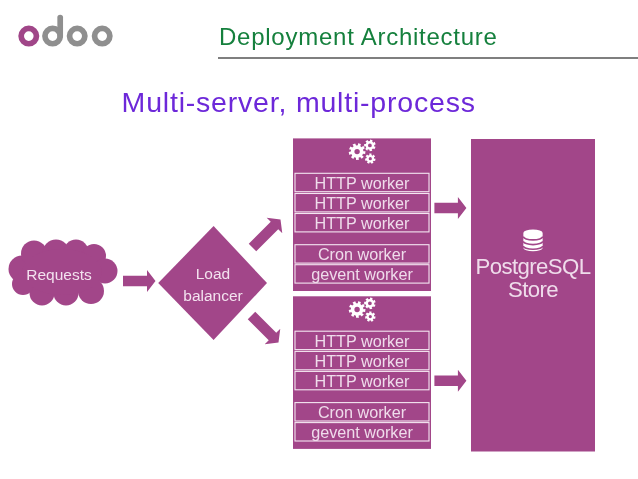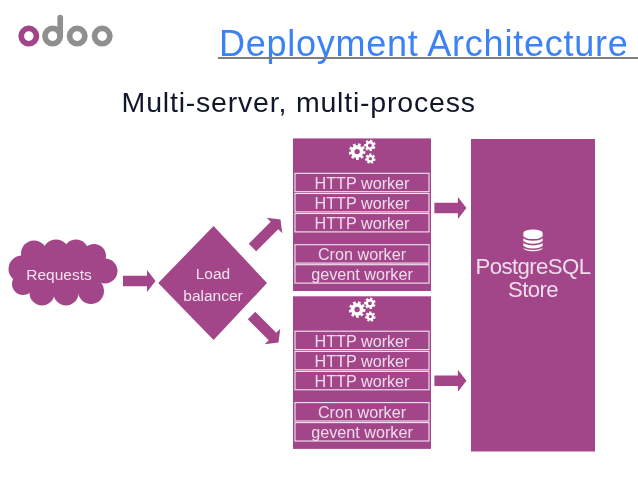--- a/index.html
+++ b/index.html
@@ -6,23 +6,23 @@
 .abs{position:absolute}
 </style></head>
 <body>
 <div class="abs" style="left:0;top:0;width:130px;height:60px"><svg width="130" height="60" viewBox="0 0 130 60">
       <circle cx="28.8" cy="36.1" r="7.65" fill="none" stroke="#A04688" stroke-width="5.7"></circle>
       <circle cx="52.6" cy="36.1" r="7.65" fill="none" stroke="#8F8F8F" stroke-width="5.7"></circle>
       <path d="M60.2,17.5 L60.2,36" stroke="#8F8F8F" stroke-width="5.7" stroke-linecap="round" fill="none"></path>
       <circle cx="77.2" cy="36.1" r="7.65" fill="none" stroke="#8F8F8F" stroke-width="5.7"></circle>
       <circle cx="102.2" cy="36.1" r="7.65" fill="none" stroke="#8F8F8F" stroke-width="5.7"></circle>
     </svg></div>
-<div class="abs" style="left:219px;top:22.7px;font-size:36px;color:#3b82f6;letter-spacing:0.75px">Deployment Architecture</div>
+<div class="abs" style="left:219px;top:22.7px;font-size:24px;color:#15803d;letter-spacing:0.75px">Deployment Architecture</div>
 <div class="abs" style="left:218px;top:57.3px;width:420px;height:1.6px;background:#7F7F7F"></div>
-<div class="abs" style="left:121.6px;top:85.6px;font-size:28.5px;color:#0f172a;letter-spacing:0.8px">Multi-server, multi-process</div>
+<div class="abs" style="left:121.6px;top:85.6px;font-size:28.5px;color:#6d28d9;letter-spacing:0.8px">Multi-server, multi-process</div>
 <div class="abs" style="left:0;top:0;width:638px;height:479px"><svg width="638" height="479" viewBox="0 0 638 479" font-family="Liberation Sans, sans-serif">
       <g fill="#A24689">
         <circle cx="22" cy="269" r="13.5"></circle>
         <circle cx="34" cy="253.5" r="13"></circle>
         <circle cx="56" cy="253" r="13.5"></circle>
         <circle cx="76" cy="252" r="12.5"></circle>
         <circle cx="94" cy="256" r="12"></circle>
         <circle cx="105" cy="271" r="12.5"></circle>
         <circle cx="91" cy="291" r="13"></circle>
         <circle cx="66" cy="293" r="12.5"></circle>

